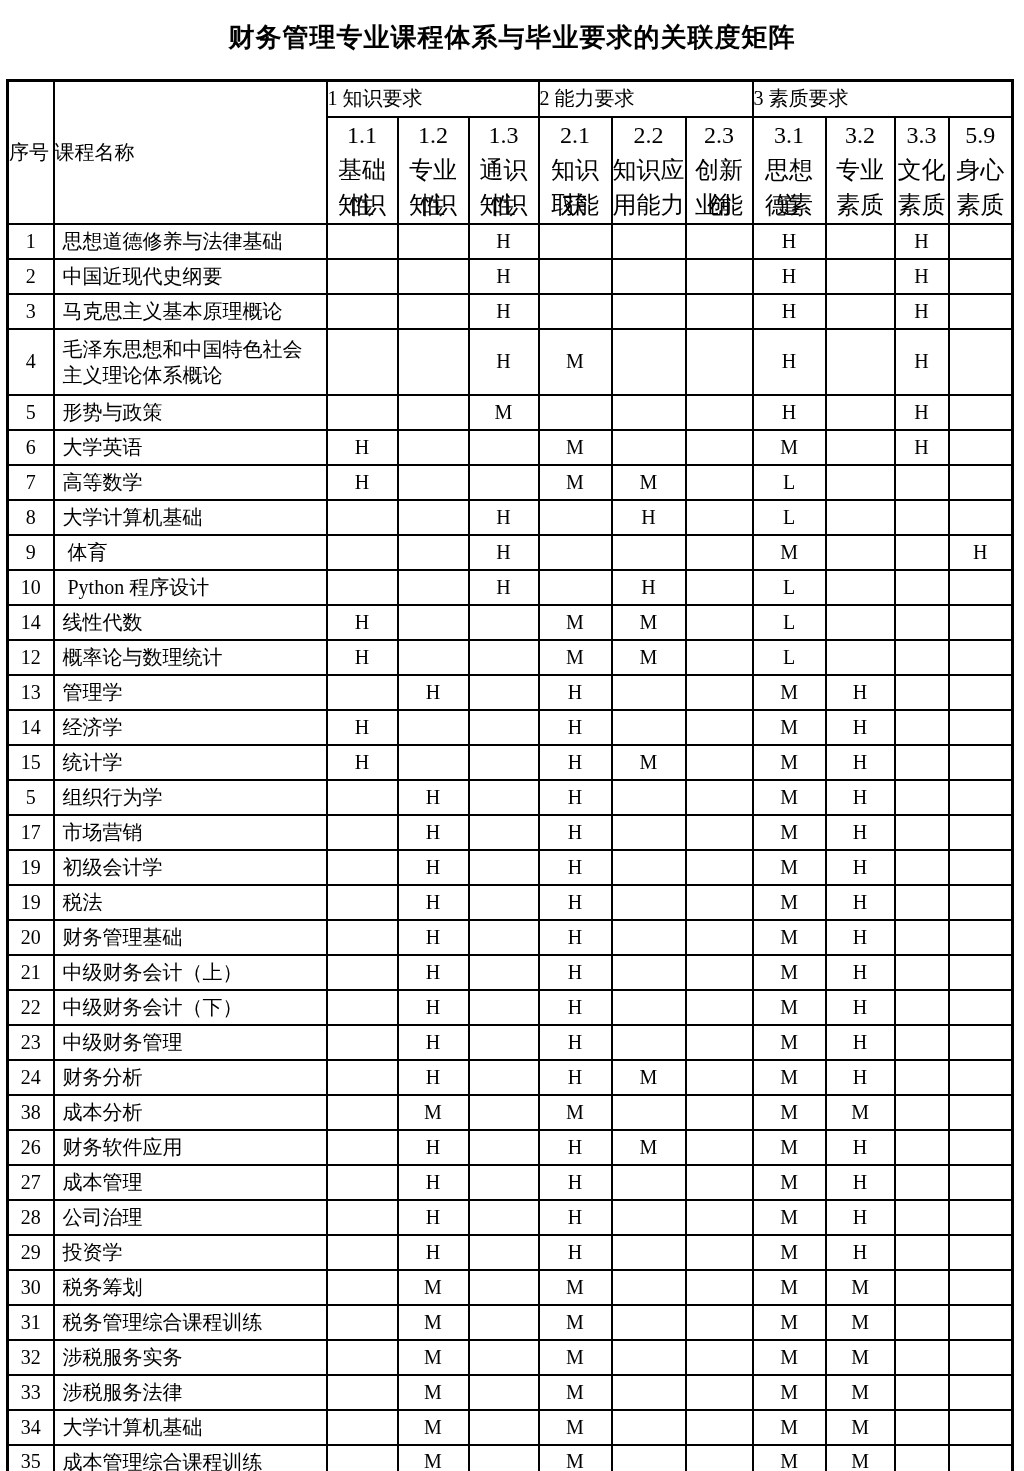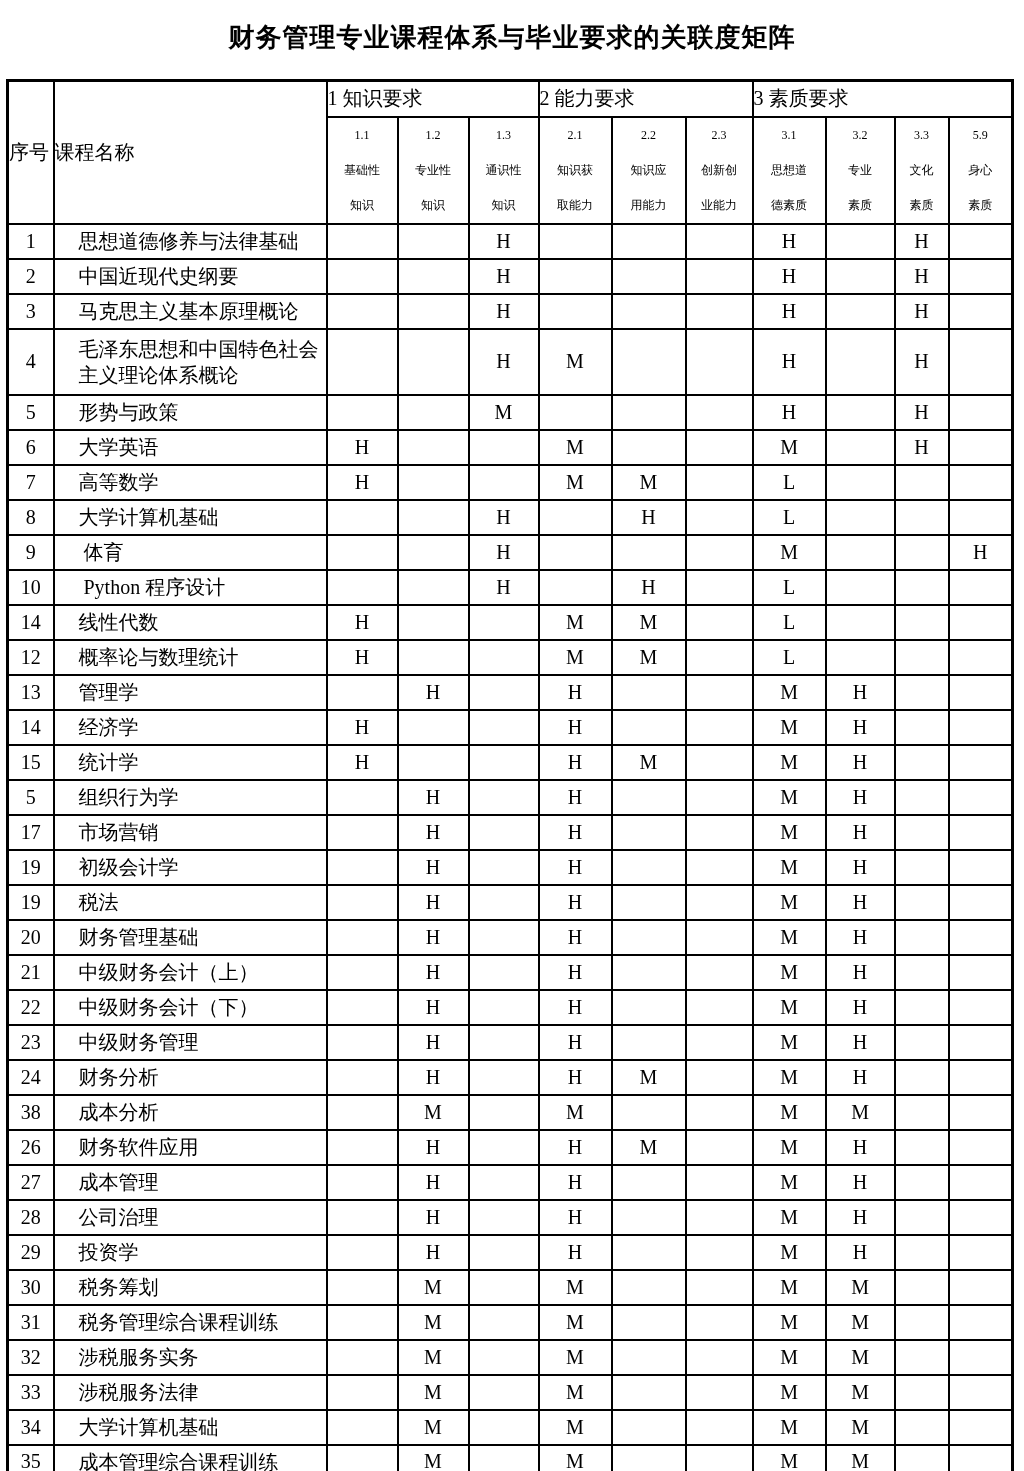--- a/index.html
+++ b/index.html
@@ -27,29 +27,29 @@
   .matrix th, .matrix td {
     border: 2px solid #000;
     padding: 0;
     vertical-align: middle;
     font-weight: normal;
     overflow: hidden;
   }
   thead tr.group-row { height: 36px; }
   thead tr.group-row th { font-size: 20px; text-align: left; }
   thead tr.sub-row { height: 105px; }
-  th.sub { font-size: 12px; text-align: center; margin-left: 36px; }
+  th.sub { font-size: 24px; text-align: center; margin-left: 36px; }
   th.sub div { height: 35px; line-height: 35px; }
   th.corner { font-size: 20px; text-align: center; }
   tbody tr { height: 35px; }
   tbody tr.tall { height: 66px; }
   td.num { text-align: center; font-size: 20px; }
   td.course {
     text-align: left;
-    padding: 0 4px 0 24px;
+    padding: 0 4px 0 8px;
     font-size: 20px;
     line-height: 26px;
     white-space: pre-wrap;
   }
   td.val { text-align: center; font-size: 20px; }
 </style>
 </head>
 <body>
 
 <div class="page-title">财务管理专业课程体系与毕业要求的关联度矩阵</div>

